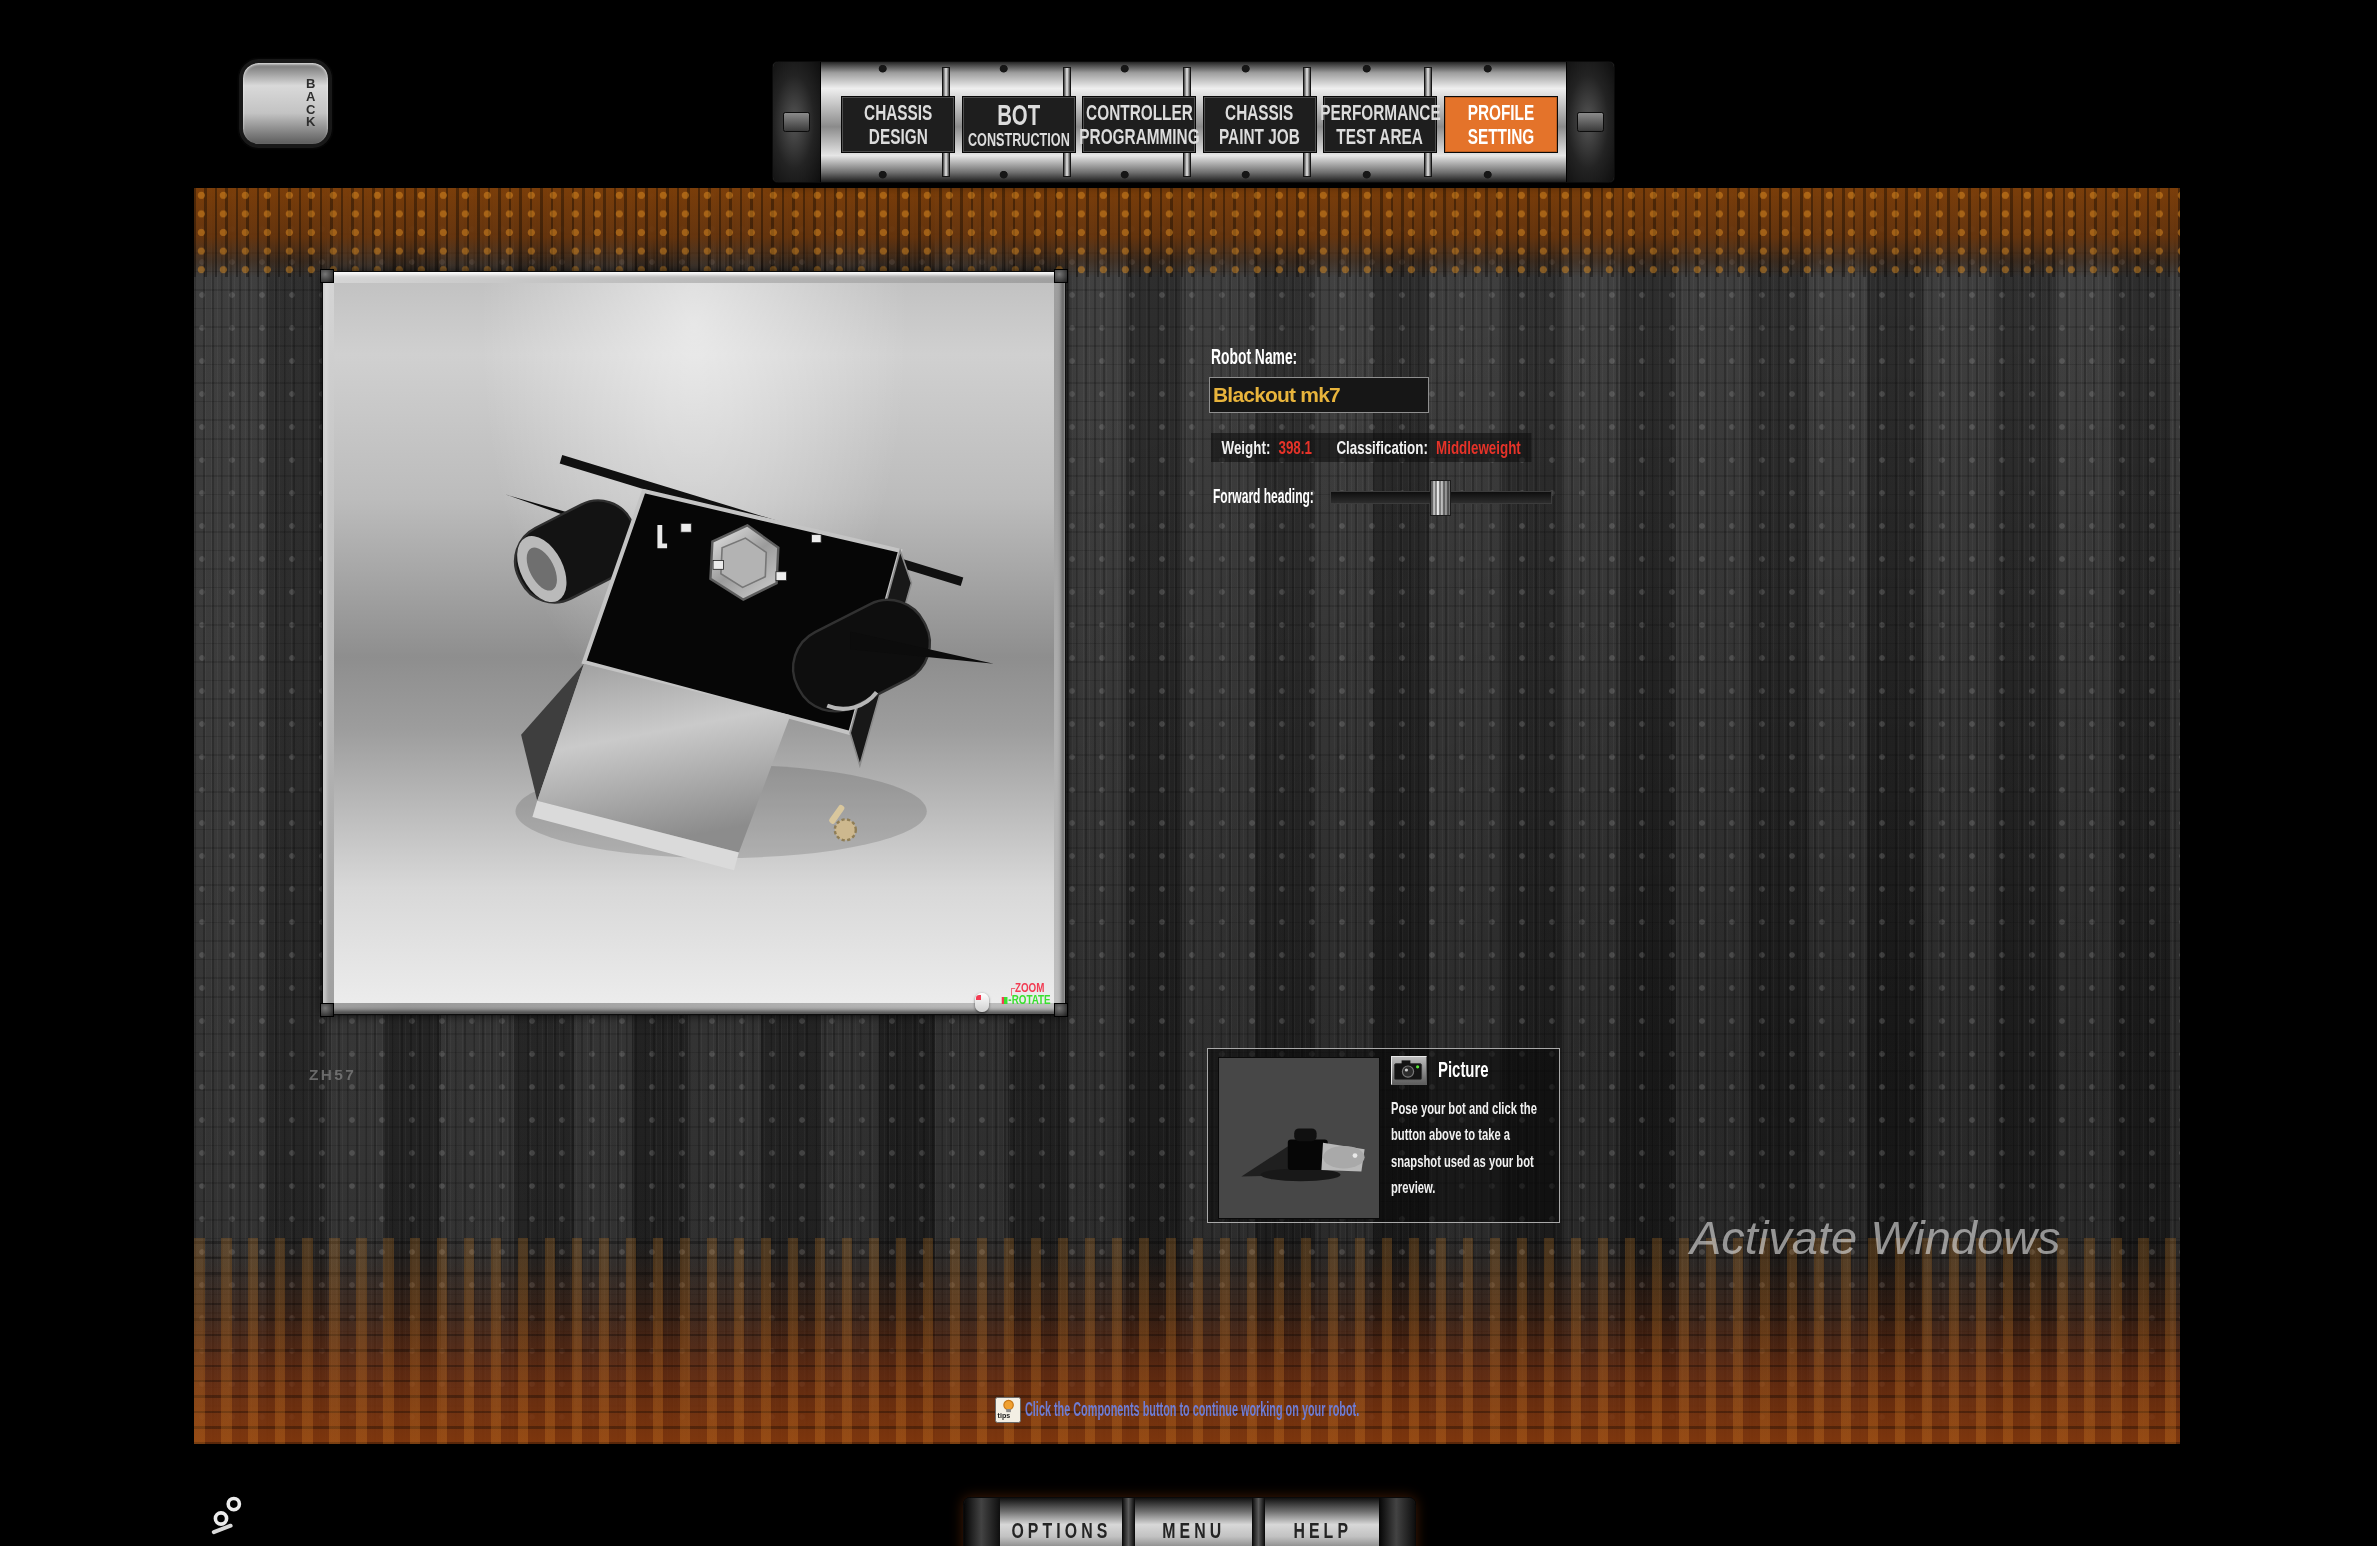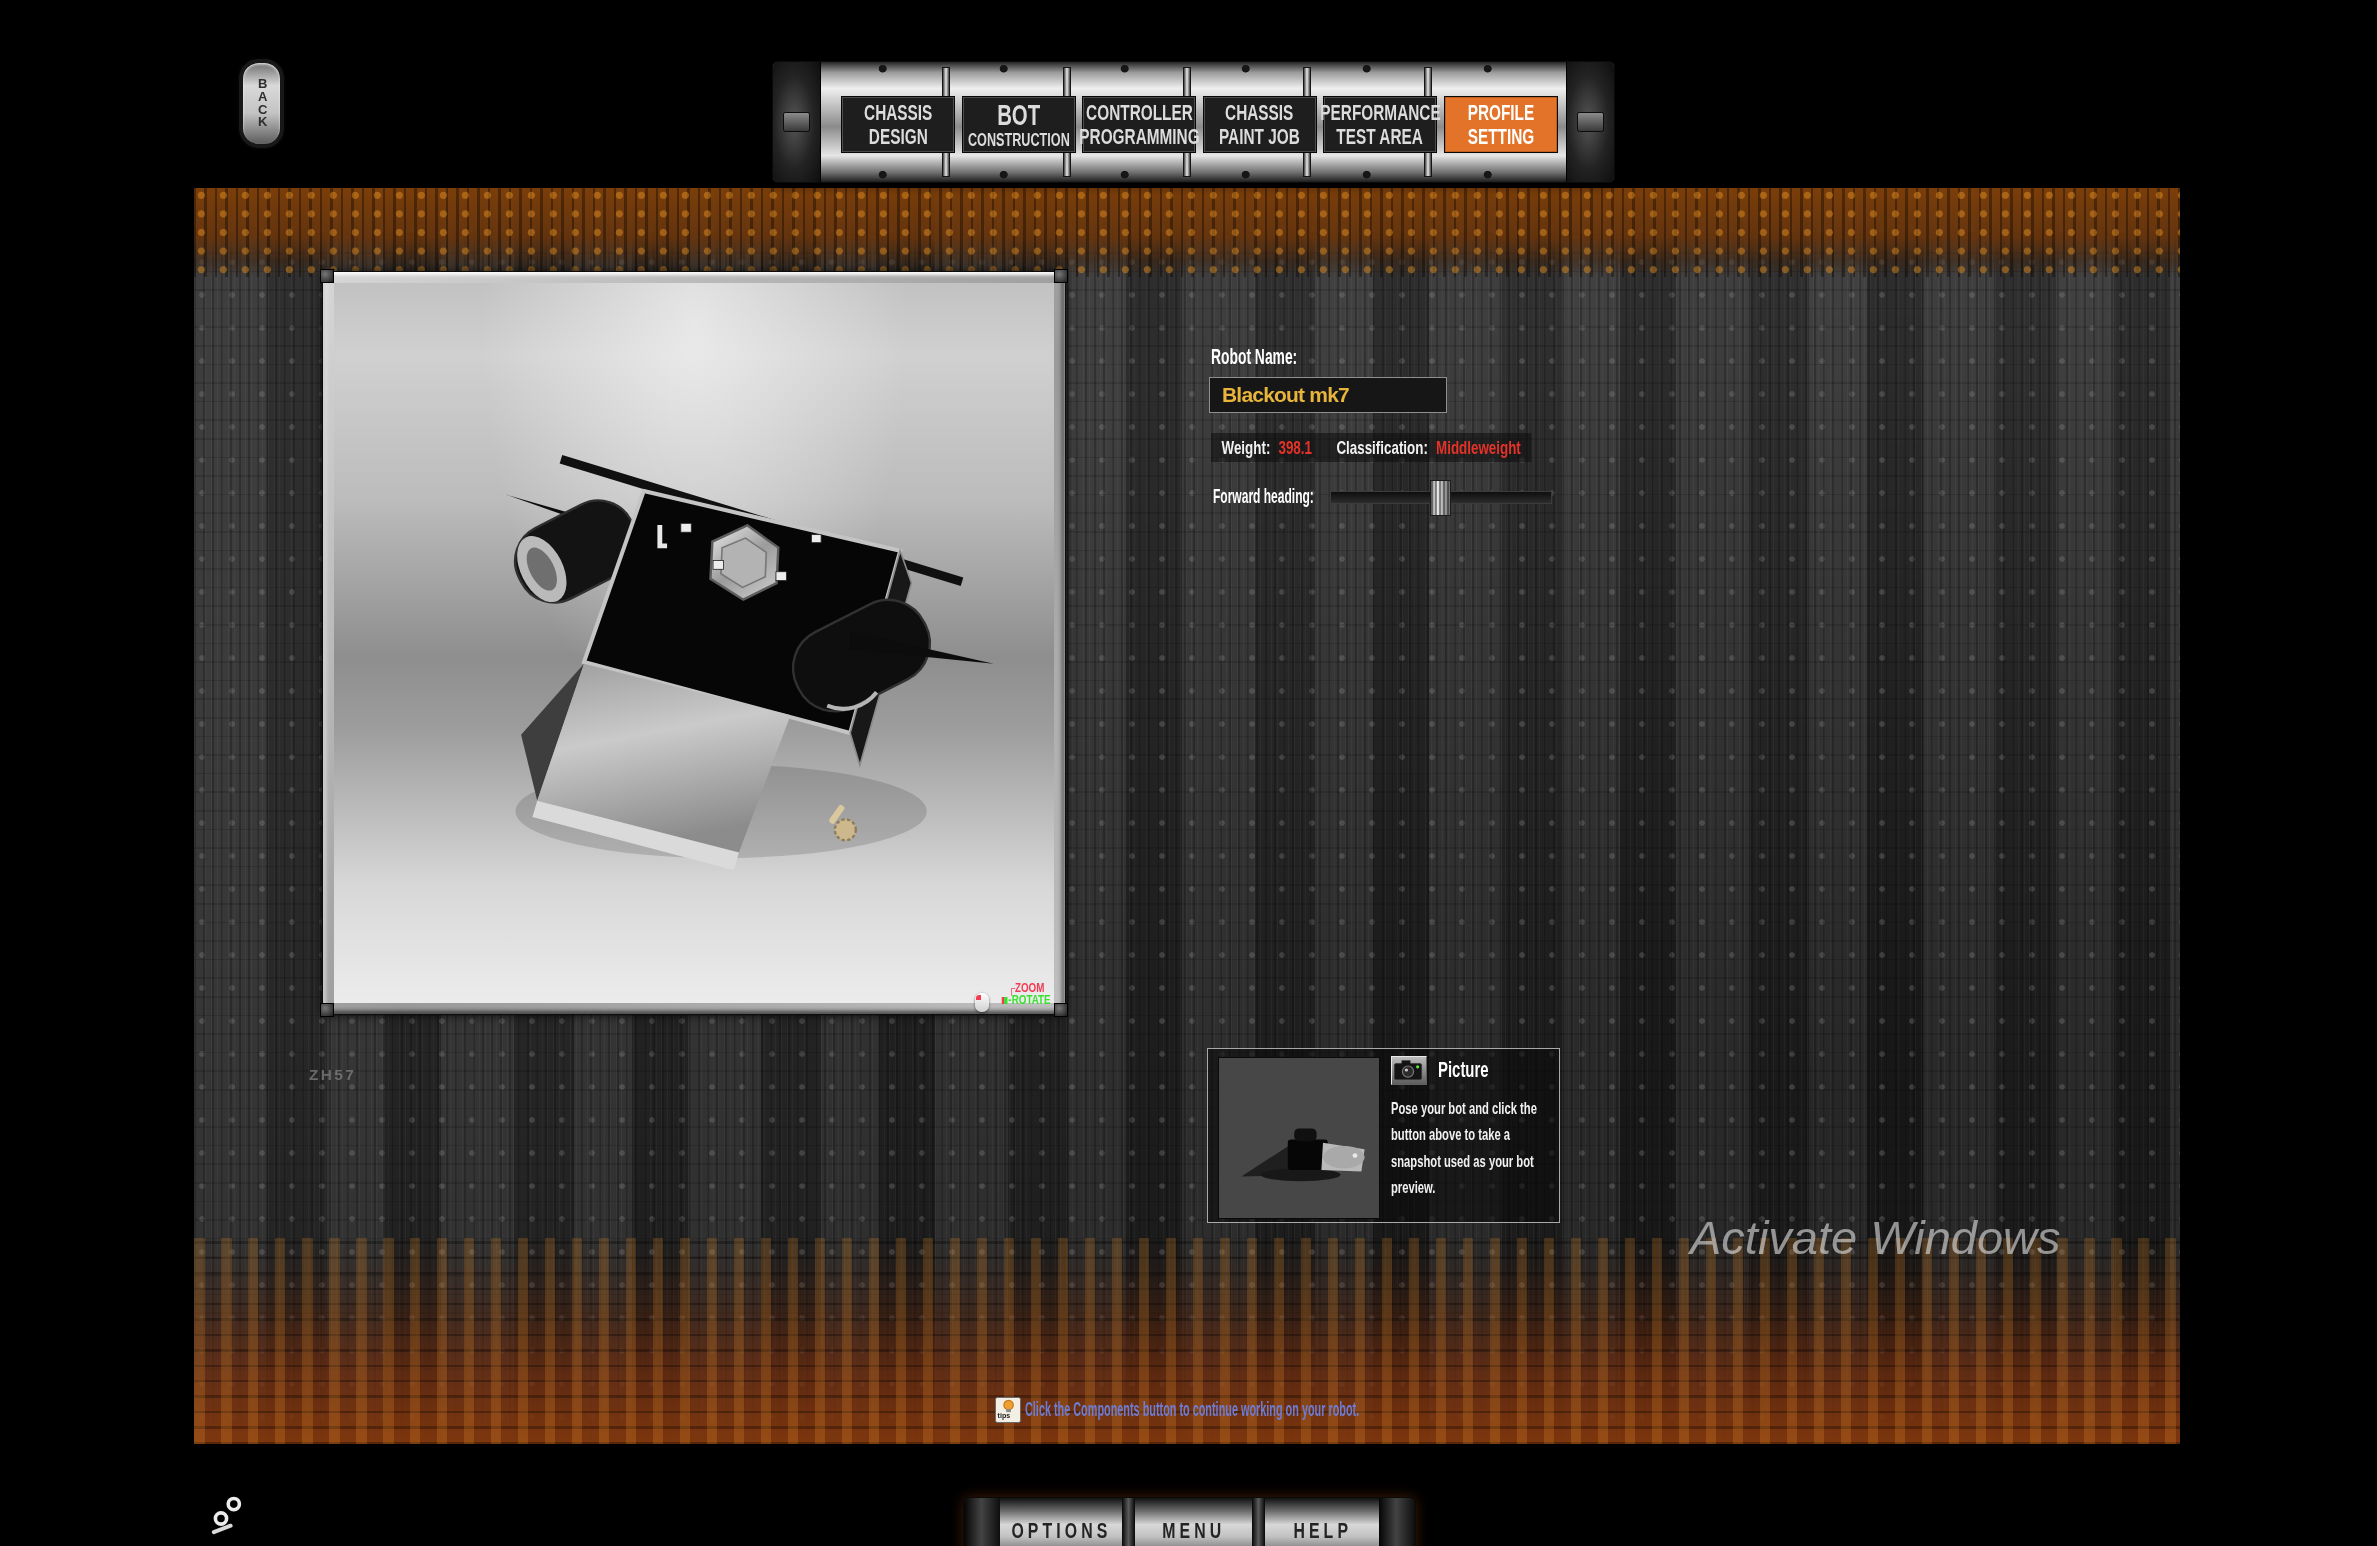--- a/index.html
+++ b/index.html
@@ -27,21 +27,21 @@
     background-image:
       repeating-linear-gradient(90deg, rgba(240,150,45,0.22) 0 10.5px, transparent 10.5px 27px),
       repeating-linear-gradient(0deg, rgba(0,0,0,0.3) 0 2.4px, transparent 2.4px 15.4px),
       linear-gradient(0deg, rgba(130,55,12,0.95) 0%, rgba(115,45,12,0.72) 35%, rgba(80,32,8,0.4) 65%, rgba(60,25,5,0.12) 88%, transparent 100%);}
   .bg-code{position:absolute;color:#8d8d8d;opacity:.65;font-weight:bold;letter-spacing:2.4px;font-size:15.4px;}
 
   
   .back-btn{position:absolute;left:239px;top:59px;width:37px;height:81px;border-radius:19.4px;
     background:linear-gradient(180deg,#6f6f6f,#d9d9d9 28%,#c3c3c3 62%,#5c5c5c);
     border:4px solid #181818;box-shadow:0 0 0 1.6px #050505, inset 0 1.6px 2.4px rgba(255,255,255,.8);
-    display:flex;align-items:center;justify-content:center;cursor:pointer;}
+    display:flex;align-items:center;justify-content:center;cursor:pointer;padding-left:48px;}
   .back-btn span{width:1ch;word-break:break-all;line-height:.98;text-align:center;
     font-size:13px;font-weight:bold;color:#2e2e2e;}
 
   
   .navbar{position:absolute;left:772px;top:61px;width:841px;height:120px;border-radius:5.7px;
     border:1.6px solid #0b0b0b;
     background:linear-gradient(180deg,#262626 0%,#9d9d9d 9%,#efefef 22%,#bdbdbd 38%,#8b8b8b 54%,#e6e6e6 78%,#707070 92%,#1e1e1e 100%);
     box-shadow:0 0 11.3px rgba(0,0,0,.9);}
   .nav-bolts{position:absolute;left:50px;right:50px;height:10.5px;
     background-image:radial-gradient(circle 4px at 5.7px 4.9px,#161616 3.6px,transparent 4.4px);
@@ -91,21 +91,21 @@
   .lg-mouse{position:absolute;left:-16px;bottom:-6.5px;width:13.7px;height:19.4px;border-radius:6.5px;
     background:linear-gradient(180deg,#ffffff,#cfcfcf);box-shadow:0 0.8px 2.4px rgba(0,0,0,.6);}
   .lg-mouse::before{content:"";position:absolute;left:1.6px;top:1.6px;width:4.9px;height:5.7px;border-radius:3.2px 0 0 0;
     background:var(--legend-red,#f23b52);}
 
   
   .robot-name-label{position:absolute;left:1211px;top:344px;color:#fff;font-weight:bold;font-size:22px;
     white-space:nowrap;transform:scaleX(.63);transform-origin:left;}
   .name-input{position:absolute;left:1209px;top:377px;width:212px;height:34px;background:#161616;
     border:1.6px solid #8f8f8f;color:var(--name-yellow,#e8b43c);font-family:"Liberation Sans",sans-serif;
-    font-weight:bold;font-size:21px;letter-spacing:-0.8px;padding:0 12px;outline:none;}
+    font-weight:bold;font-size:21px;letter-spacing:-0.8px;padding:0 3px;outline:none;}
   .weight-row{position:absolute;left:1211px;top:433px;height:29px;display:flex;align-items:center;
     gap:11.3px;padding:0 14.6px;background:rgba(12,12,12,0.55);white-space:nowrap;
     transform:scaleX(.72);transform-origin:left;font-weight:bold;font-size:18.6px;}
   .weight-row .lbl{color:#f2f2f2;}
   .weight-row .val{color:var(--value-red,#e63329);}
   .weight-row .gap{width:11.3px;}
   .heading-label{position:absolute;left:1213px;top:485px;color:#fff;font-weight:bold;font-size:19.4px;
     white-space:nowrap;transform:scaleX(.62);transform-origin:left;}
   .slider-track{position:absolute;left:1330px;top:491px;width:220px;height:11.3px;
     background:linear-gradient(180deg,#0e0e0e,#2d2d2d);border:0.8px solid #3c3c3c;cursor:pointer;}

